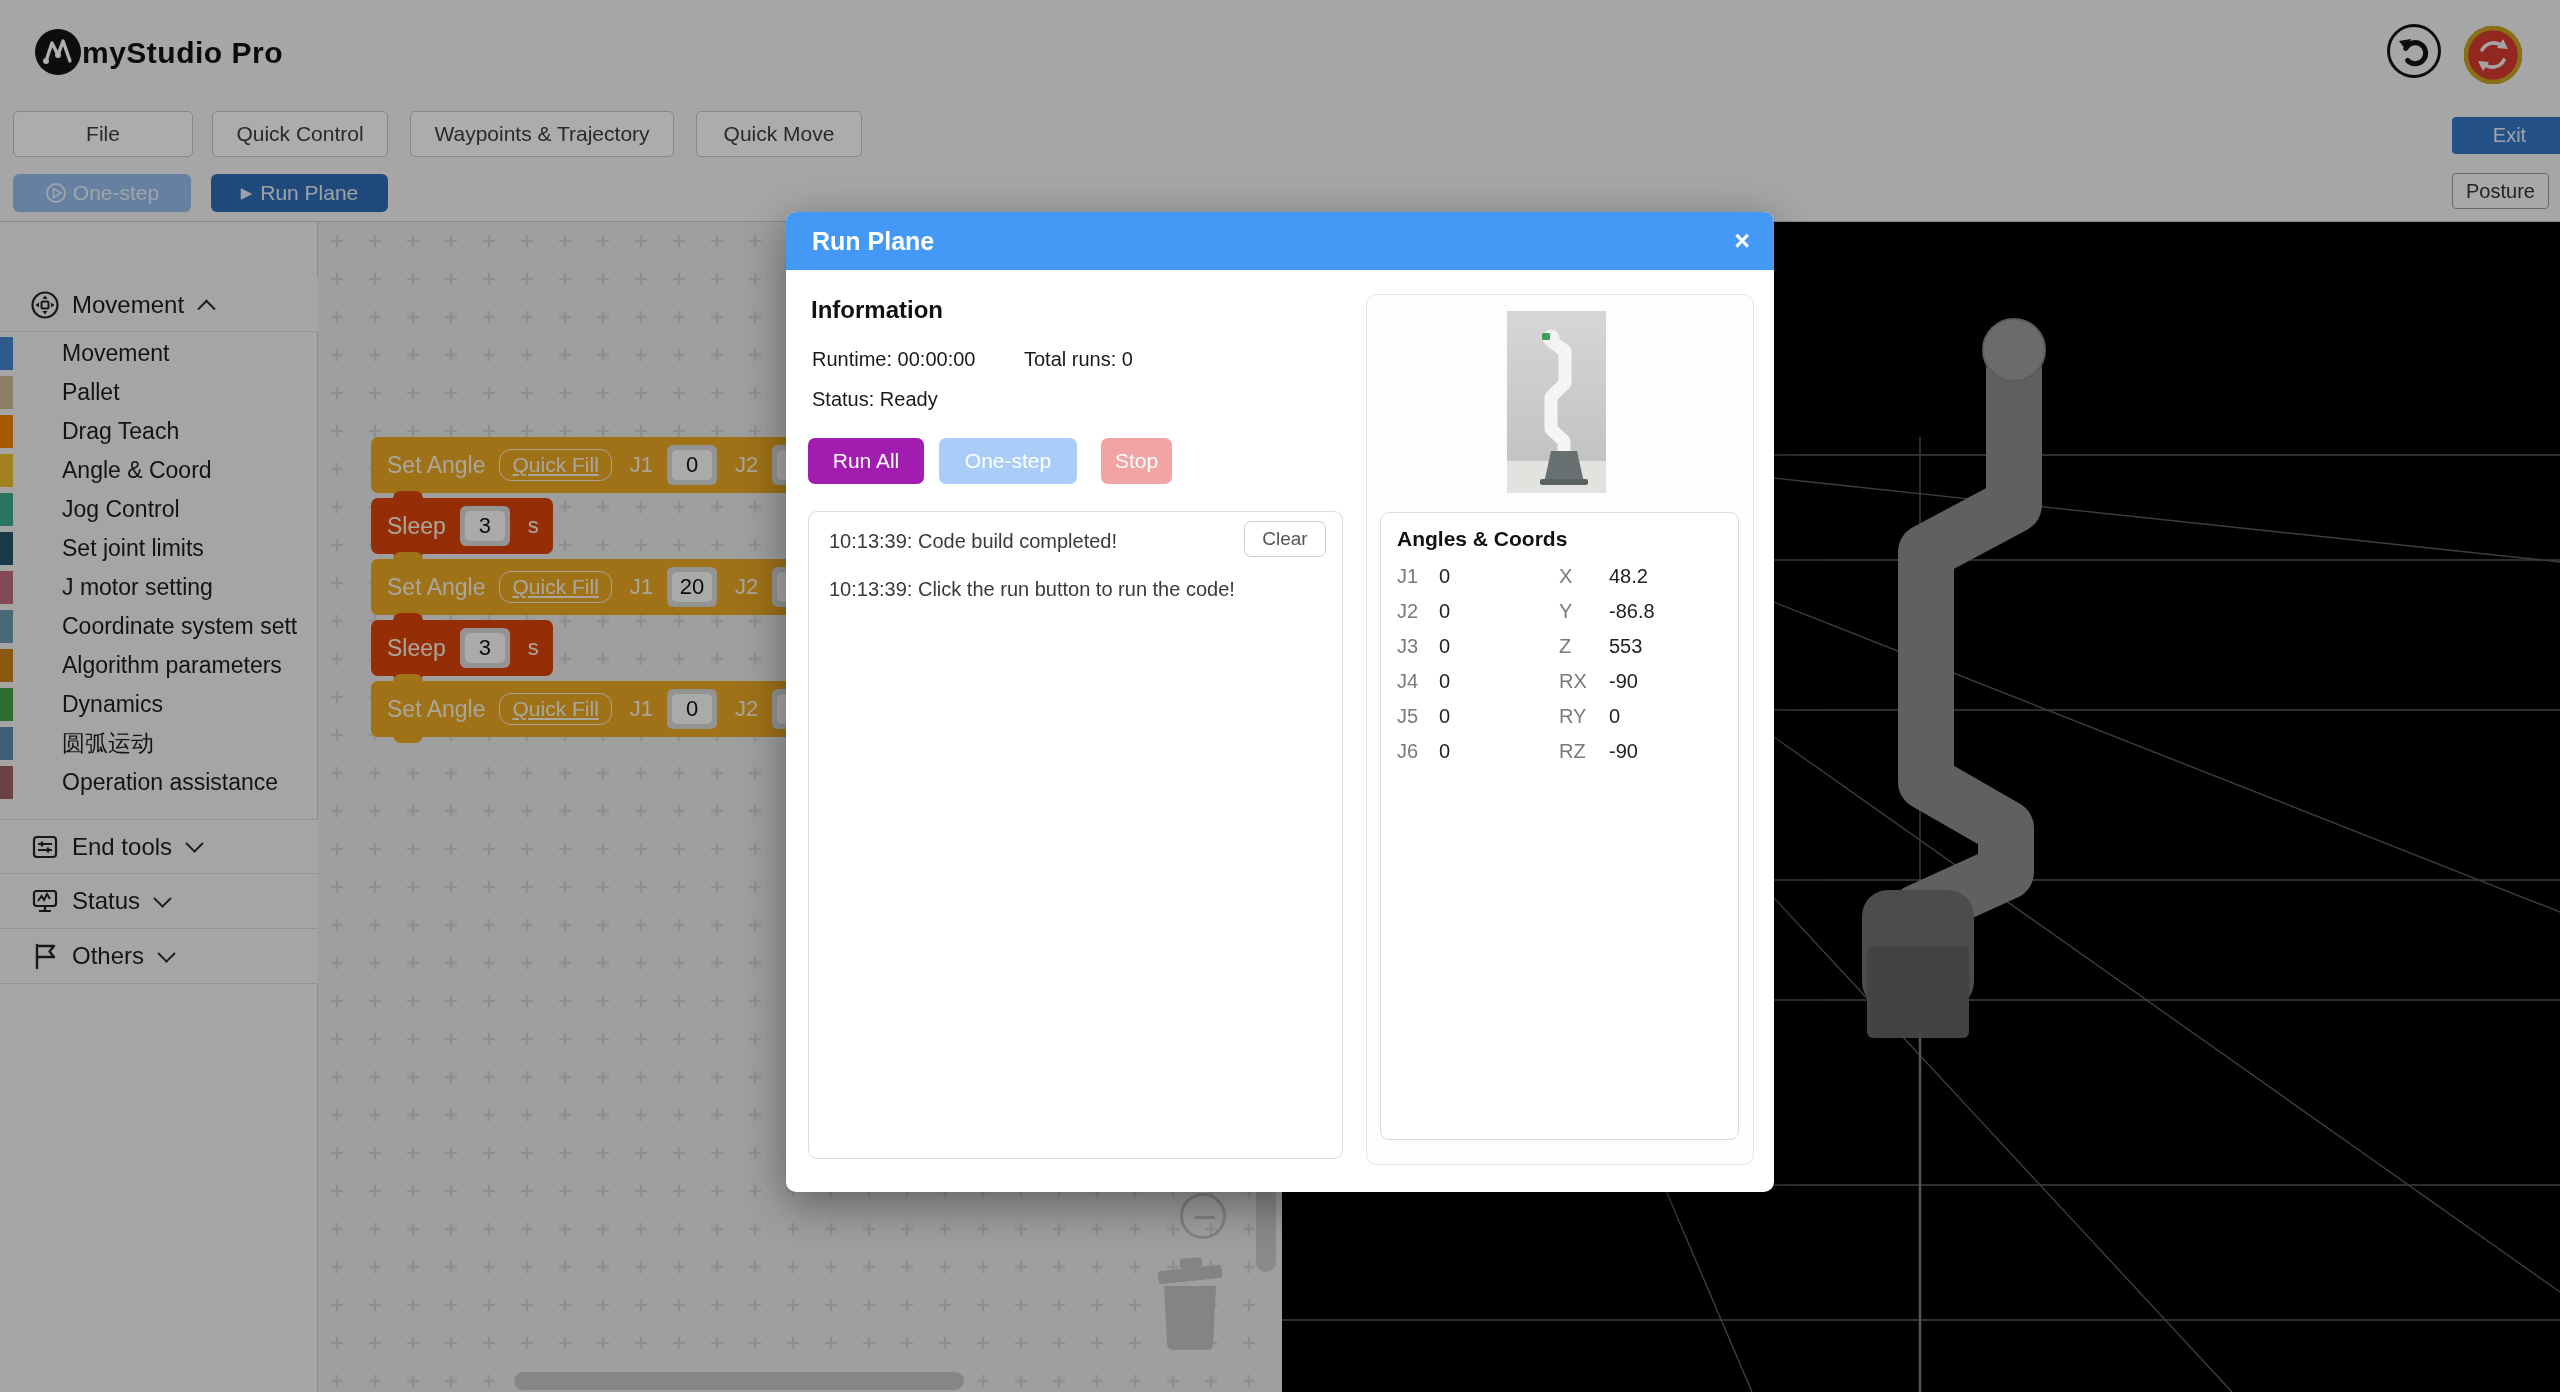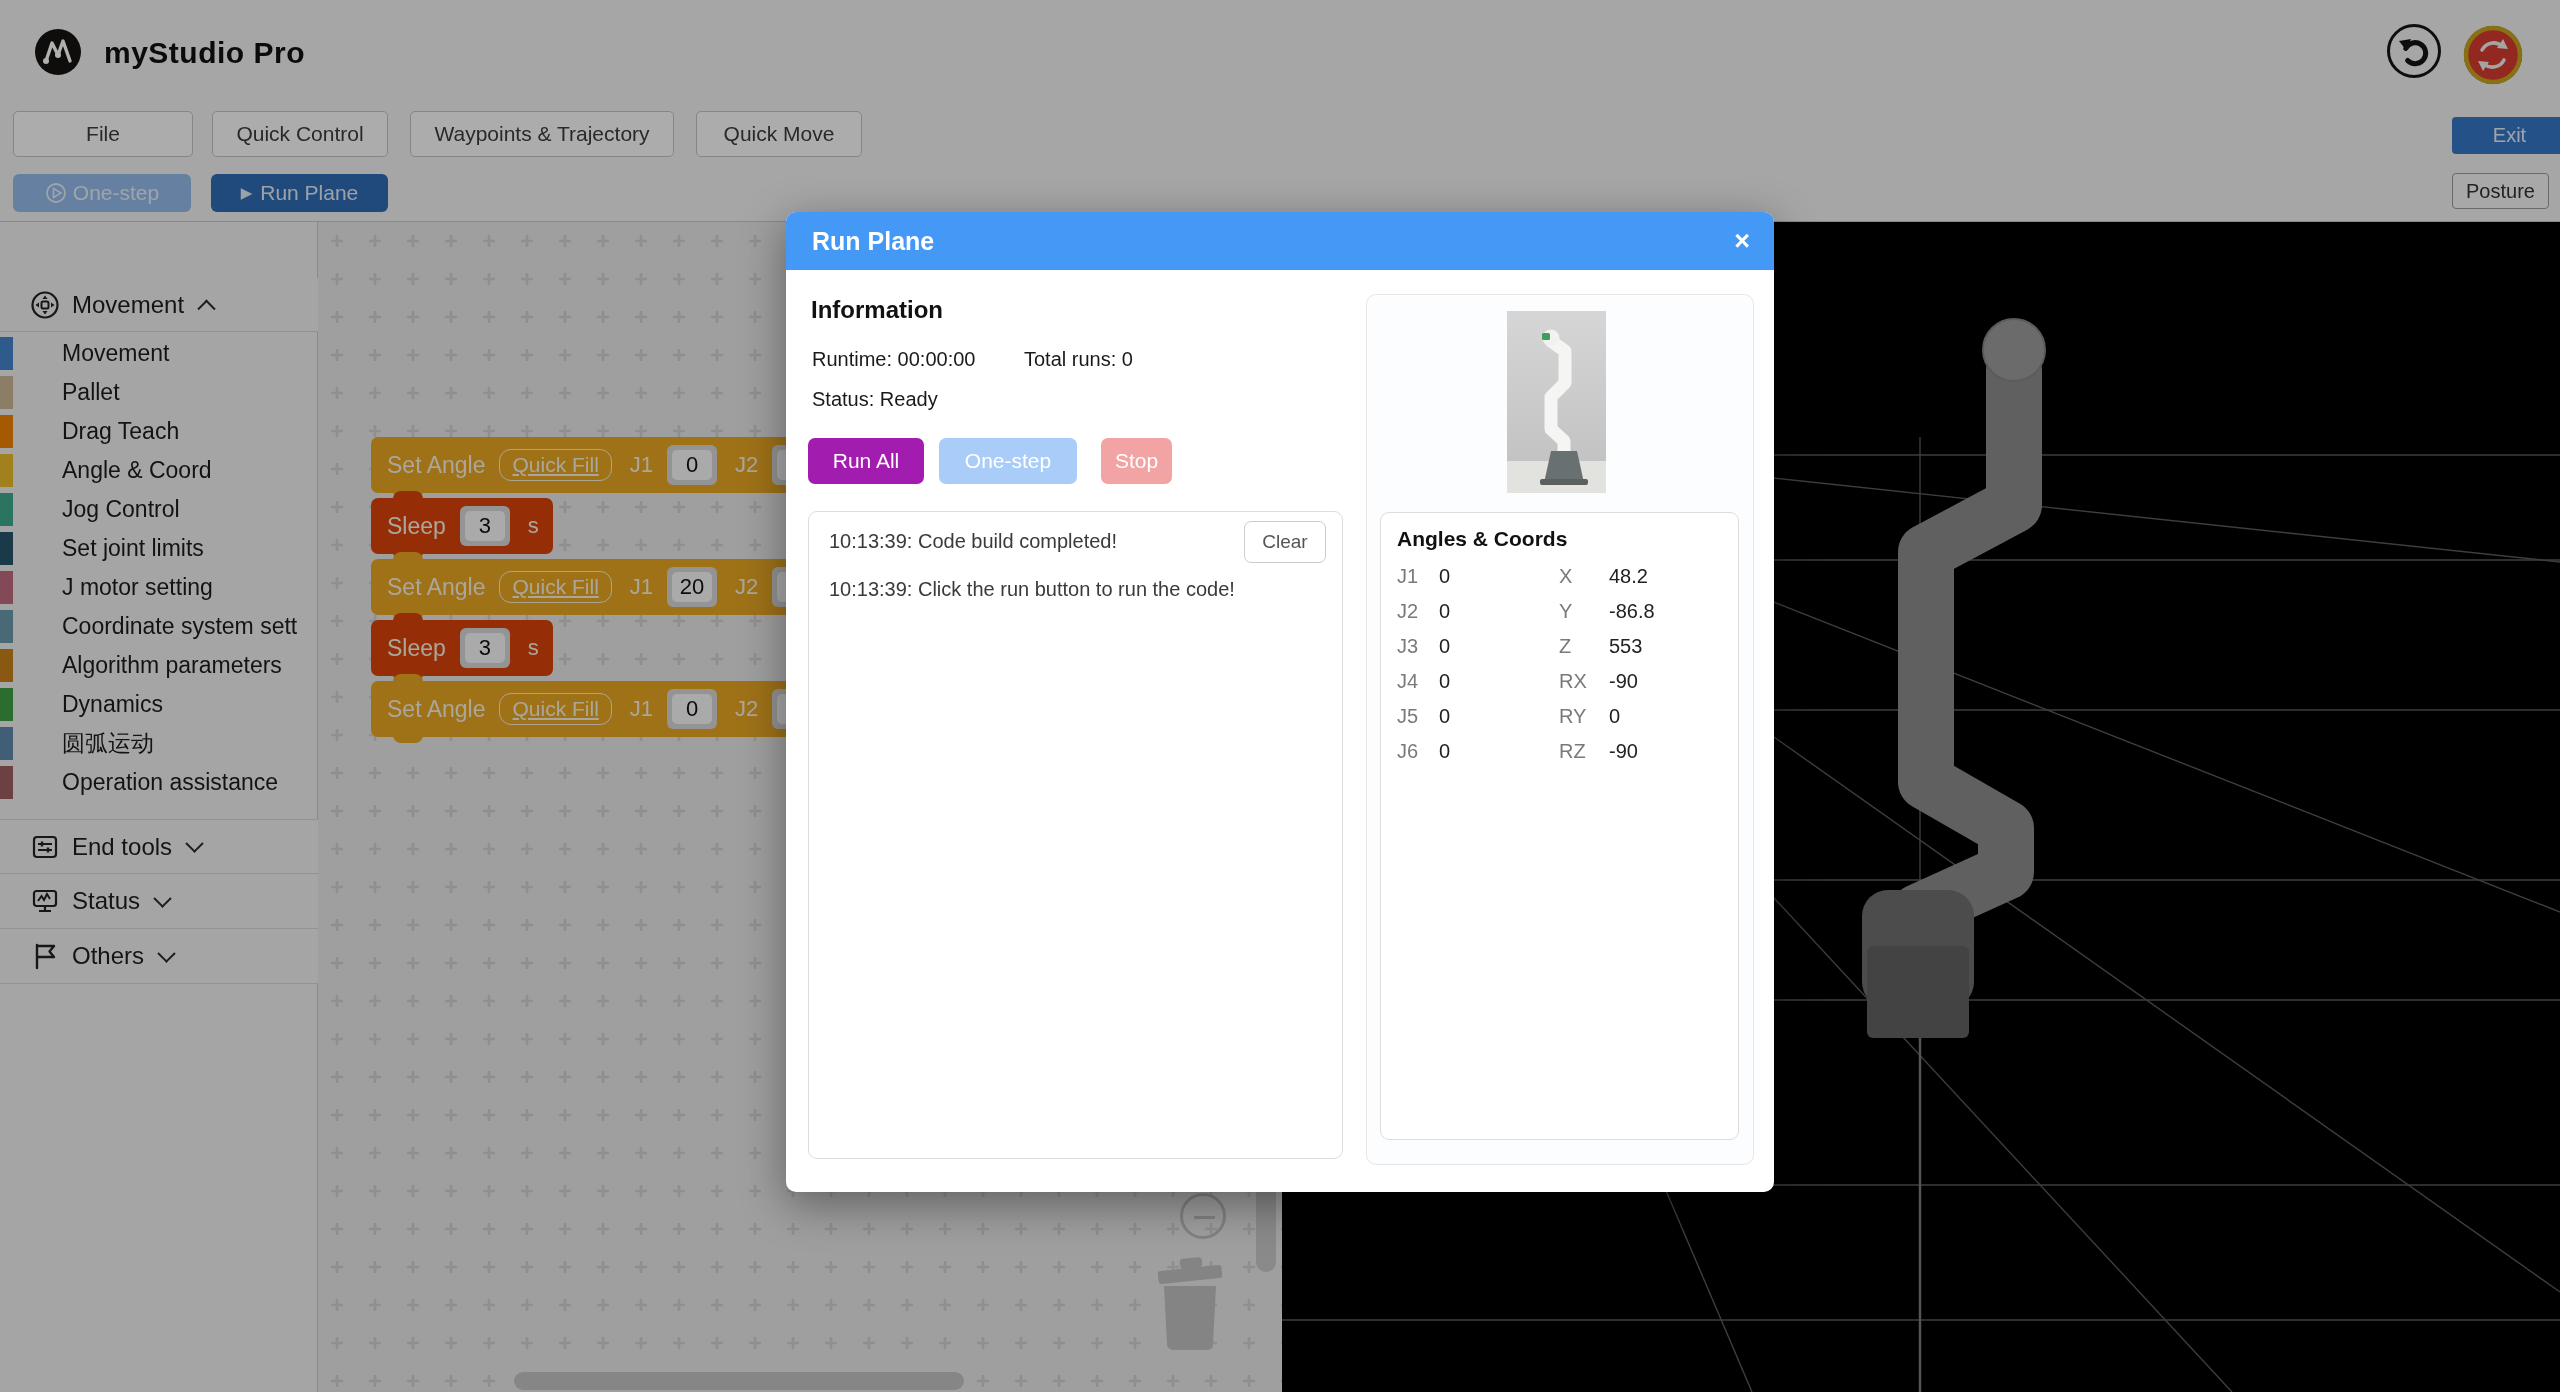--- a/index.html
+++ b/index.html
@@ -3,21 +3,21 @@
 <meta charset="utf-8">
 <style>
   * { margin:0; padding:0; box-sizing:border-box; }
   html,body { width:2560px; height:1392px; overflow:hidden; background:#000;
     font-family:"Liberation Sans", sans-serif; }
   .app { position:relative; width:2560px; height:1392px; background:#f1f1f1; overflow:hidden; }
 
   
   .chrome { position:absolute; left:0; top:0; width:2560px; height:222px; background:#f1f1f1; border-bottom:1px solid #c6c6c6; }
   .logo { position:absolute; left:34px; top:28px; width:48px; height:48px; }
-  .app-title { position:absolute; left:104px; top:36px; font-size:30px; font-weight:bold; color:#111; letter-spacing:.5px; }
+  .app-title { position:absolute; left:82px; top:36px; font-size:30px; font-weight:bold; color:#111; letter-spacing:.5px; }
   .icon-btn { position:absolute; cursor:pointer; }
   .menu-btn { position:absolute; top:111px; height:46px; background:#fafafa; border:1px solid #c2c2c2; border-radius:5px;
     font-size:21px; color:#3c3c3c; display:flex; align-items:center; justify-content:center; }
   .exit-btn { position:absolute; left:2452px; top:117px; width:115px; height:37px; background:#3576c4; border:none; border-radius:4px;
     color:#e8eef6; font-size:20px; display:flex; align-items:center; justify-content:center; }
   .onestep-btn { position:absolute; left:13px; top:174px; width:178px; height:38px; background:#93bae8; border-radius:6px;
     color:#e7eef8; font-size:21px; display:flex; align-items:center; justify-content:center; gap:6px; }
   .runplane-btn { position:absolute; left:211px; top:174px; width:177px; height:38px; background:#2f6cb4; border-radius:6px;
     color:#e2eaf4; font-size:21px; display:flex; align-items:center; justify-content:center; gap:8px; }
   .runplane-btn .tri { font-size:15px; }
@@ -72,21 +72,21 @@
   .info-line1 { position:absolute; left:26px; top:136px; font-size:20px; color:#1a1a1a; }
   .info-line1 .tr { position:absolute; left:212px; top:0; white-space:nowrap; }
   .info-line2 { position:absolute; left:26px; top:176px; font-size:20px; color:#1a1a1a; }
   .mbtn { position:absolute; top:226px; height:46px; border:none; border-radius:7px; color:#fff; font-size:21px;
     display:flex; align-items:center; justify-content:center; }
   .run-all { left:22px; width:116px; background:#a21caf; }
   .one-step { left:153px; width:138px; background:#a9cdf8; }
   .stop { left:315px; width:71px; background:#f2a3a3; }
   .log-box { position:absolute; left:22px; top:299px; width:535px; height:648px; border:1px solid #ddd; border-radius:9px; background:#fff; }
   .log-entry { position:absolute; left:20px; font-size:20px; color:#3a3a3a; white-space:nowrap; }
-  .clear-btn { position:absolute; right:16px; top:9px; width:82px; height:42px; background:#fff; border:1px solid #ccc; border-radius:7px;
+  .clear-btn { position:absolute; right:16px; top:9px; width:82px; height:36px; background:#fff; border:1px solid #ccc; border-radius:7px;
     font-size:19px; color:#555; display:flex; align-items:center; justify-content:center; }
   .right-card { position:absolute; left:580px; top:82px; width:388px; height:871px; border:1px solid #e6e6e6; border-radius:10px; background:#fcfdfe; }
   .robot-photo { position:absolute; left:140px; top:16px; width:99px; height:182px; }
   .angles-card { position:absolute; left:13px; top:217px; width:359px; height:628px; border:1px solid #ddd; border-radius:9px; background:#fff; }
   .angles-head { position:absolute; left:16px; top:14px; font-size:21px; font-weight:bold; color:#111; }
   .a-row { position:absolute; left:0; width:359px; height:35px; font-size:20px; }
   .a-row .jl { position:absolute; left:16px; color:#7a7a7a; }
   .a-row .jv { position:absolute; left:58px; color:#222; }
   .a-row .cl { position:absolute; left:178px; color:#7a7a7a; }
   .a-row .cv { position:absolute; left:228px; color:#222; }

